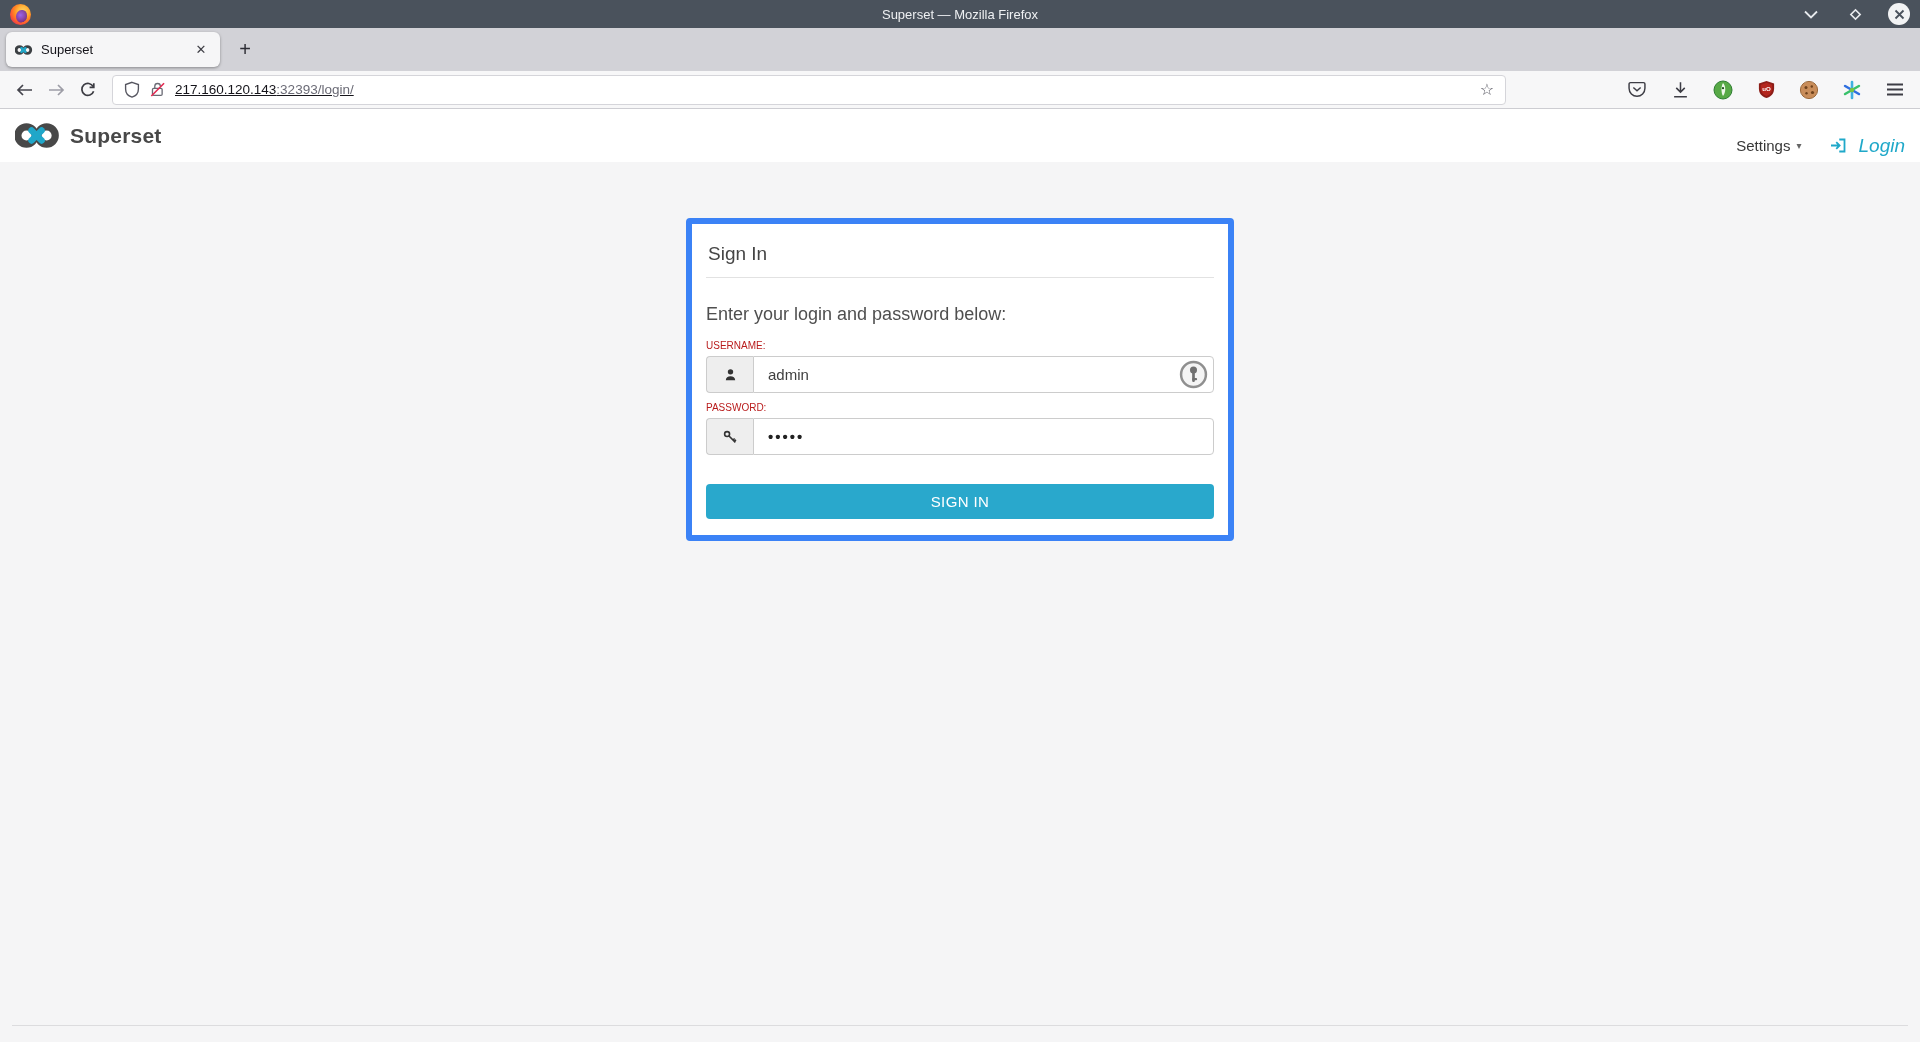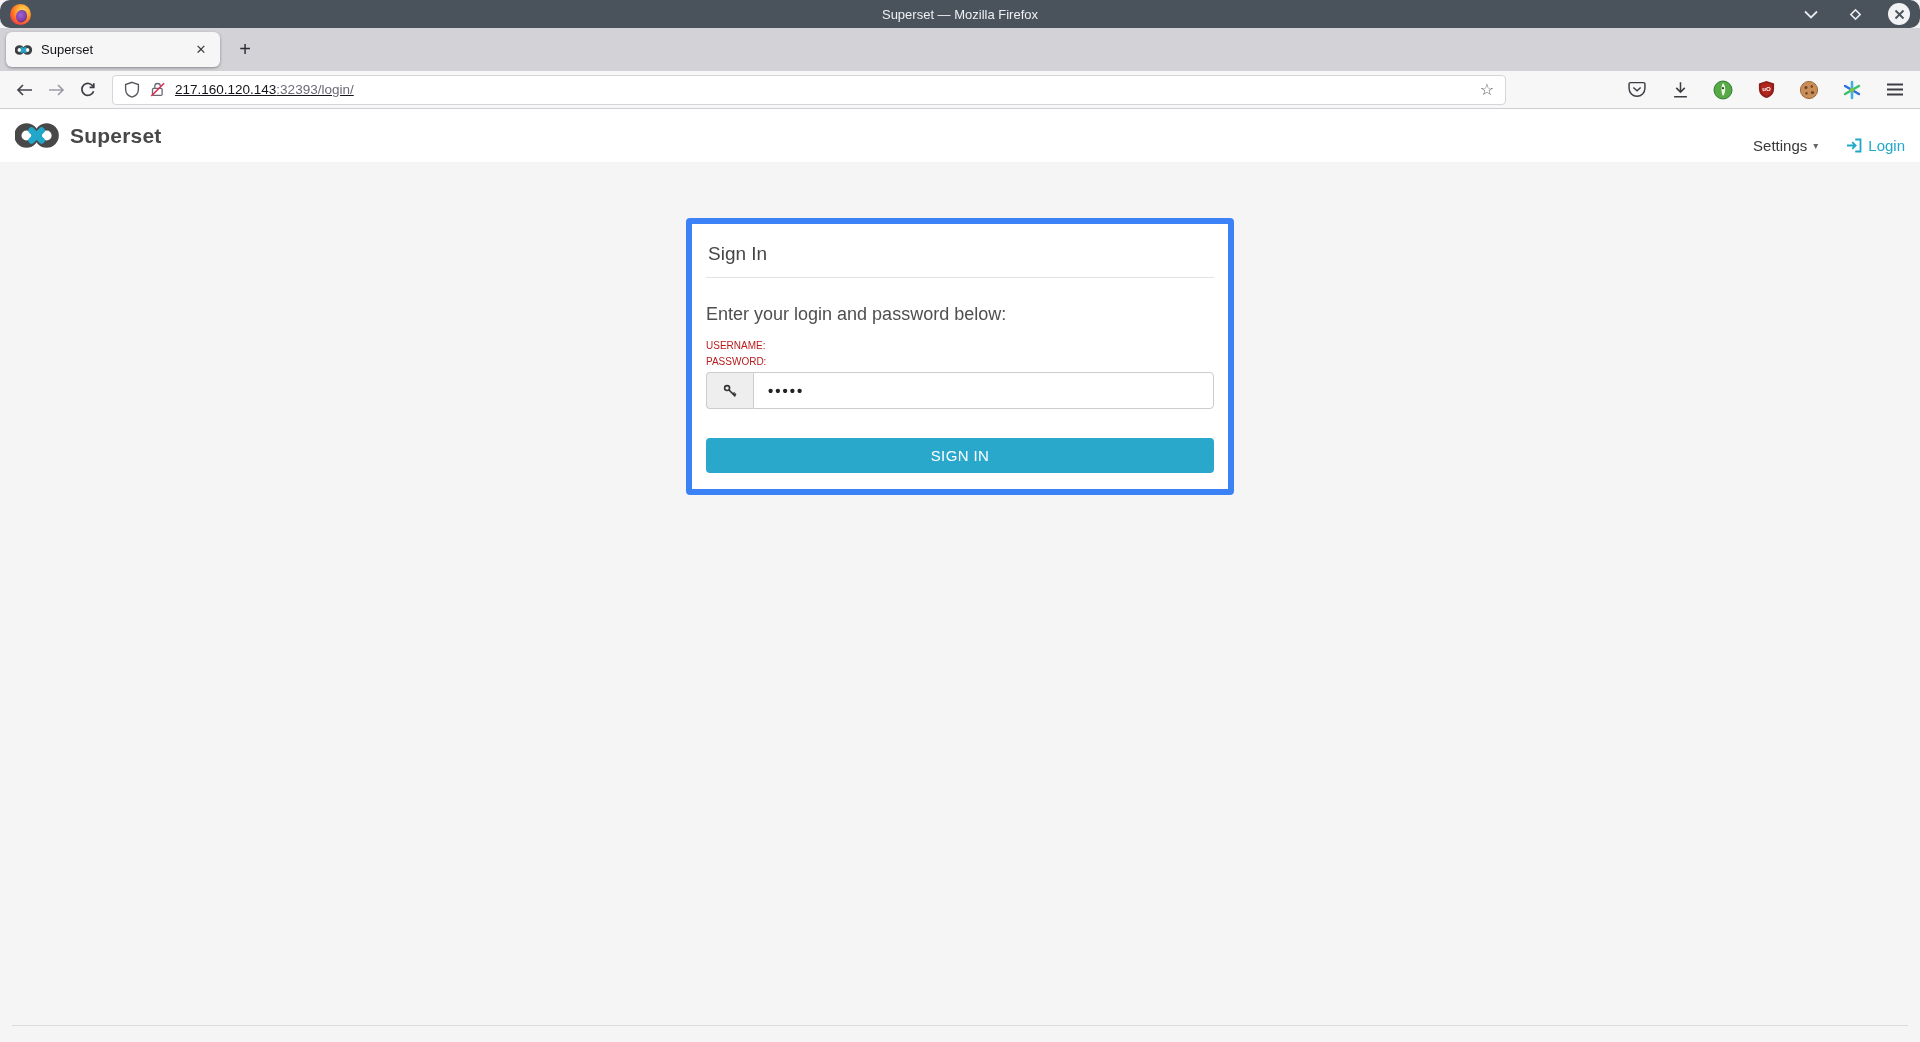--- a/index.html
+++ b/index.html
@@ -1,20 +1,20 @@
 <!DOCTYPE html>
 <html style="--titlebar: #4a525c; --accent: #1fa8c9; --button: #29a8cc; --brand_dark: #484848; --brand_cyan: #20a7c9; --insecure_strike: #e22850;"><head>
 <meta charset="utf-8">
 <style>
   * { margin:0; padding:0; box-sizing:border-box; }
   html,body { width:1920px; height:1042px; font-family:"Liberation Sans", sans-serif; }
   .app { width:1920px; height:1042px; display:flex; flex-direction:column; background:#f5f5f6; overflow:hidden; }
 
   
-  .titlebar { height:28px; background:var(--titlebar,#4a525c); display:flex; align-items:center; padding:0 10px; position:relative; flex:0 0 auto;border-radius:10px; }
+  .titlebar { height:28px; background:var(--titlebar,#4a525c); display:flex; align-items:center; padding:0 10px; position:relative; flex:0 0 auto; }
   .ff-logo { width:21px; height:21px; border-radius:50%;
     background:radial-gradient(circle at 62% 35%, #ffd567 0%, #ffb43a 28%, #ff8b24 45%, #ff5f2e 62%, #e63950 80%, #c22e6e 95%);
     position:relative; }
   .ff-logo::after { content:""; position:absolute; left:6px; top:6px; width:11px; height:13px; border-radius:50% 40% 50% 50%;
     background:radial-gradient(circle at 40% 40%, #9059ff 0%, #6e2a8d 70%, transparent 75%); opacity:.9; }
   .win-title { position:absolute; left:0; right:0; text-align:center; color:#eef0f2; font-size:13px; pointer-events:none; }
   .win-controls { margin-left:auto; display:flex; align-items:center; gap:22px; z-index:2; }
   .winbtn { display:flex; align-items:center; justify-content:center; width:22px; height:22px; cursor:pointer; }
   .close-circle { background:#f2f3f4; border-radius:50%; }
 
@@ -38,21 +38,21 @@
   .tool-row { display:flex; align-items:center; gap:13px; margin-right:2px; }
   .tool-btn { width:30px; height:30px; display:flex; align-items:center; justify-content:center; border-radius:4px; cursor:pointer; }
 
   
   .site-header { height:53px; background:#fff; display:flex; align-items:center; padding:0 15px; flex:0 0 auto; }
   .brand { display:flex; align-items:center; gap:9px; }
   .brand-text { font-size:21px; font-weight:bold; color:#484848; letter-spacing:.2px; }
   .header-right { margin-left:auto; display:flex; align-items:center; gap:28px;margin-top:20px; }
   .settings-link { display:flex; align-items:center; gap:6px; font-size:15px; color:#383838; cursor:pointer; }
   .caret { font-size:10px; color:#666; }
-  .login-link { display:flex; align-items:center; gap:5px; font-size:15px; color:var(--accent,#1fa8c9); cursor:pointer; }
+  .login-link { display:flex; align-items:center; gap:12px; font-size:19px; color:var(--accent,#1fa8c9); cursor:pointer;font-style:italic; }
 
   
   .content { flex:1; background:#f5f5f6; display:flex; flex-direction:column; min-height:0; }
   .panel { width:548px; margin:56px auto 0; background:#fff; border:6px solid #3b82f6; border-radius:4px; padding:0 14px 16px; }
   .panel-title { font-size:19px; font-weight:400; color:#454545; padding:19px 2px 12px; border-bottom:1px solid #e2e2e2; }
   .panel-body { padding-top:26px; }
   .intro { font-size:18px; color:#4f4f4f; margin-bottom:15px; }
   .field-label { font-size:10px; color:#b91c1c; margin-bottom:5px; }
   .input-group { display:flex; height:37px; margin-bottom:9px; position:relative; }
   .addon { width:47px; flex:0 0 auto; background:#eee; border:1px solid #ccc; border-right:0; border-radius:4px 0 0 4px;
@@ -227,20 +227,38 @@
     </div>
   </div>
 
   <div class="content">
     <div class="panel">
       <div class="panel-title">Sign In</div>
       <div class="panel-body">
         <div class="intro">Enter your login and password below:</div>
 
         <div class="field-label">USERNAME:</div>
+        <div class="input-group">
+          <div class="addon">
+            <svg width="15" height="15" viewBox="0 0 24 24">
+                <path d="M12 12 a4.3 4.3 0 1 0 0-8.6 a4.3 4.3 0 0 0 0 8.6 Z M4.5 21 c0-4.2 3.3-6.4 7.5-6.4 s7.5 2.2 7.5 6.4 Z" fill="#333"></path>
+              </svg>
+          </div>
+          <input class="form-control" type="text" value="admin" style="">
+          <div class="pm-icon">
+            <svg width="29" height="29" viewBox="0 0 28 28">
+              <circle cx="14" cy="14" r="12" fill="#f4f4f4" stroke="#8f8f8f" stroke-width="2.4"></circle>
+              <g fill="#707070">
+                <circle cx="14" cy="9.6" r="3.4"></circle>
+                <rect x="12.7" y="11" width="2.6" height="10.2" rx="1.2"></rect>
+                <rect x="12.7" y="17.4" width="4.8" height="2.2" rx="1"></rect>
+              </g>
+            </svg>
+          </div>
+        </div>
 
         <div class="field-label">PASSWORD:</div>
         <div class="input-group pw">
           <div class="addon">
             <svg width="16" height="16" viewBox="0 0 22 22">
               <g fill="none" stroke="#333" stroke-width="2.2">
                 <circle cx="7" cy="7" r="3.4"></circle>
                 <path d="M9.6 9.6 L18.4 18.4 M15.2 15.2 L17.4 13 M17 17 L19.2 14.8"></path>
               </g>
             </svg>

